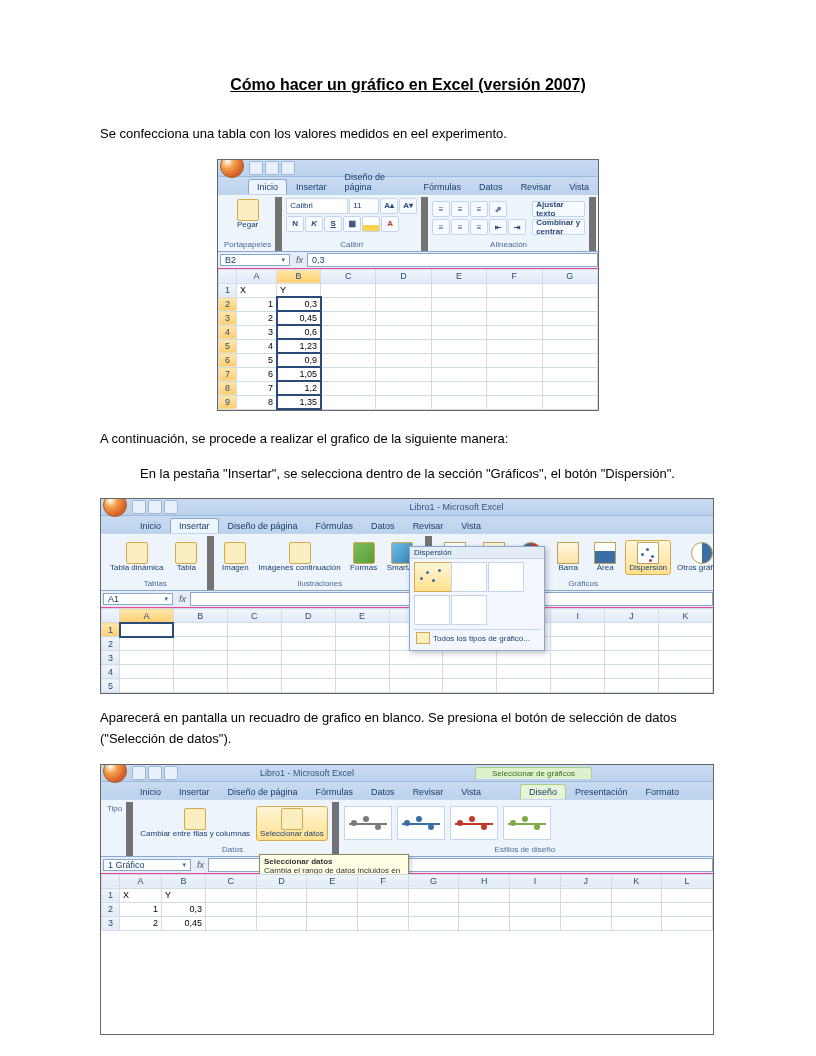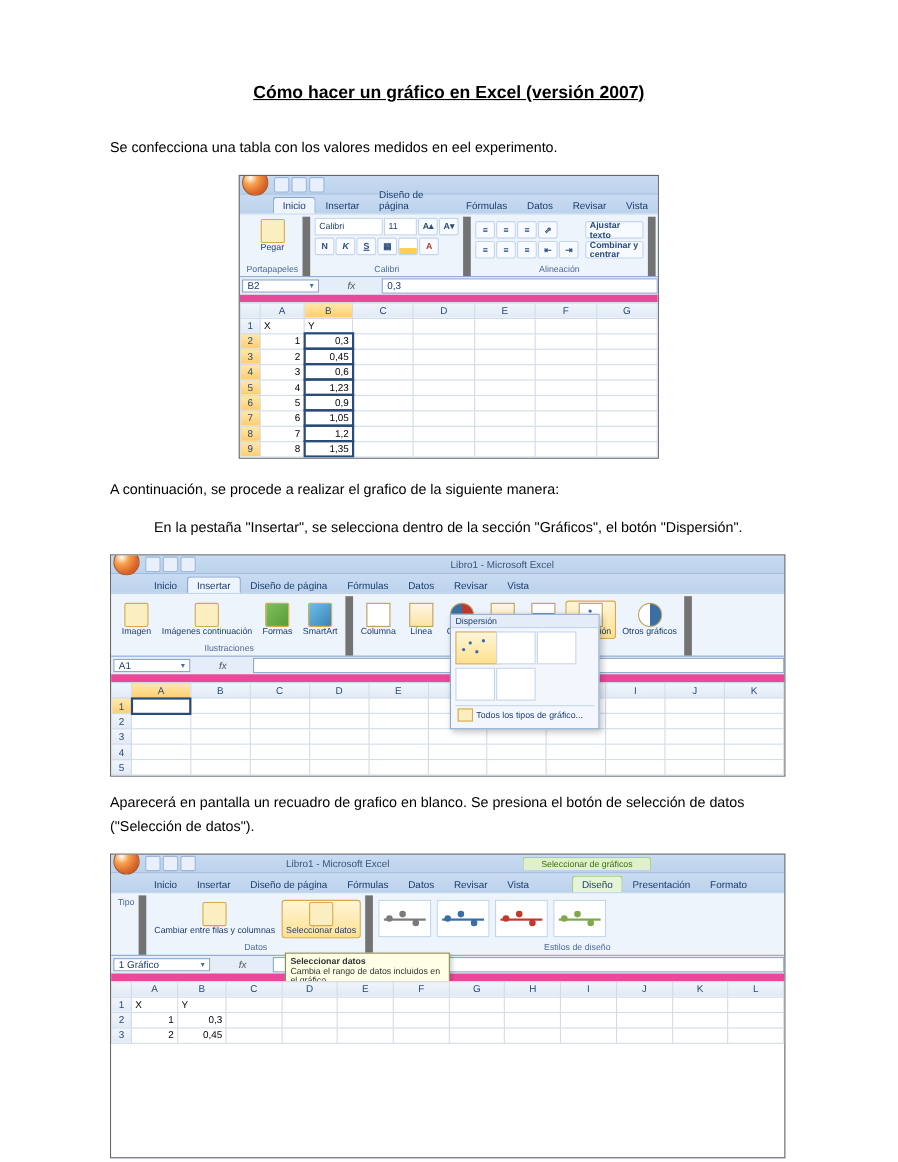--- a/index.html
+++ b/index.html
@@ -73,21 +73,21 @@
   .shot .gallery .g-item.sel { border-color:#d6a94c; background:linear-gradient(#fff6d8,#ffe08f); }
   .shot .gallery .g-footer { margin-top:4px; padding:2px; border-top:1px solid #c3d5ec; font-size:8px; display:flex; align-items:center; gap:3px; }
   .shot .gallery .g-footer .g-ico { width:12px; height:10px; background:#fbefc1; border:1px solid #d6a94c; }
 
   
   .shot .stylethumb { width:46px; height:32px; background:#fff; border:1px solid #c3d5ec; margin:1px; position:relative; }
   .shot .stylethumb::before { content:""; position:absolute; left:4px; right:4px; top:50%; border-top:2px solid var(--c,#3a6ea5); }
   .shot .stylethumb::after { content:""; position:absolute; left:6px; top:40%; width:6px; height:6px; border-radius:50%; background:var(--c,#3a6ea5); box-shadow: 12px -4px 0 var(--c,#3a6ea5), 24px 4px 0 var(--c,#3a6ea5); }
 
   
-  .shot .fbar { display:flex; align-items:center; height:16px; background:#e5edf8; border-bottom:7px solid #ec4899;gap:20px; }
+  .shot .fbar { display:flex; align-items:center; height:16px; background:#e5edf8; border-bottom:1px solid #ec4899; }
   .shot .namebox { width:60px; background:#fff; border:1px solid #8aa7ce; margin:0 2px; padding:0 4px; font-size:9px; display:flex; align-items:center; justify-content:space-between; }
   .shot .namebox::after { content:"▾"; font-size:7px; color:#3a6ea5; }
   .shot .fx { font-style:italic; color:#555; margin:0 4px; font-size:9px; }
   .shot .fval { flex:1; background:#fff; border:1px solid #8aa7ce; padding:0 4px; font-size:9px; height:12px; display:flex; align-items:center; }
 
   
   .shot .grid { background:#fff; }
   .shot table.sheet { border-collapse:collapse; width:100%; table-layout:fixed; }
   .shot table.sheet th, .shot table.sheet td { border:1px solid #d2dce8; font-size:9px; height:13px; padding:0 3px; }
   .shot table.sheet th { background:linear-gradient(#f1f5fb,#e1eaf6); color:#2a4b7a; font-weight:normal; text-align:center; }
@@ -330,20 +330,33 @@
     <div class="tab">Fórmulas</div>
     <div class="tab">Datos</div>
     <div class="tab">Revisar</div>
     <div class="tab">Vista</div>
   </div>
   <div class="ribbon" style="position:relative">
     <div class="group">
       <div class="group-body">
         <div class="bigbtn">
             <div class="ico"></div>
+            <div class="lbl">Tabla dinámica</div>
+          </div>
+        <div class="bigbtn">
+            <div class="ico"></div>
+            <div class="lbl">Tabla</div>
+          </div>
+      </div>
+      <div class="group-label">Tablas</div>
+    </div>
+    <div class="group">
+      <div class="group-body">
+        <div class="bigbtn">
+            <div class="ico"></div>
             <div class="lbl">Imagen</div>
           </div>
         <div class="bigbtn">
             <div class="ico"></div>
             <div class="lbl">Imágenes continuación</div>
           </div>
         <div class="bigbtn">
             <div class="ico" style="background:linear-gradient(135deg,#7ebf5a,#5a9c3a)"></div>
             <div class="lbl">Formas</div>
           </div>

